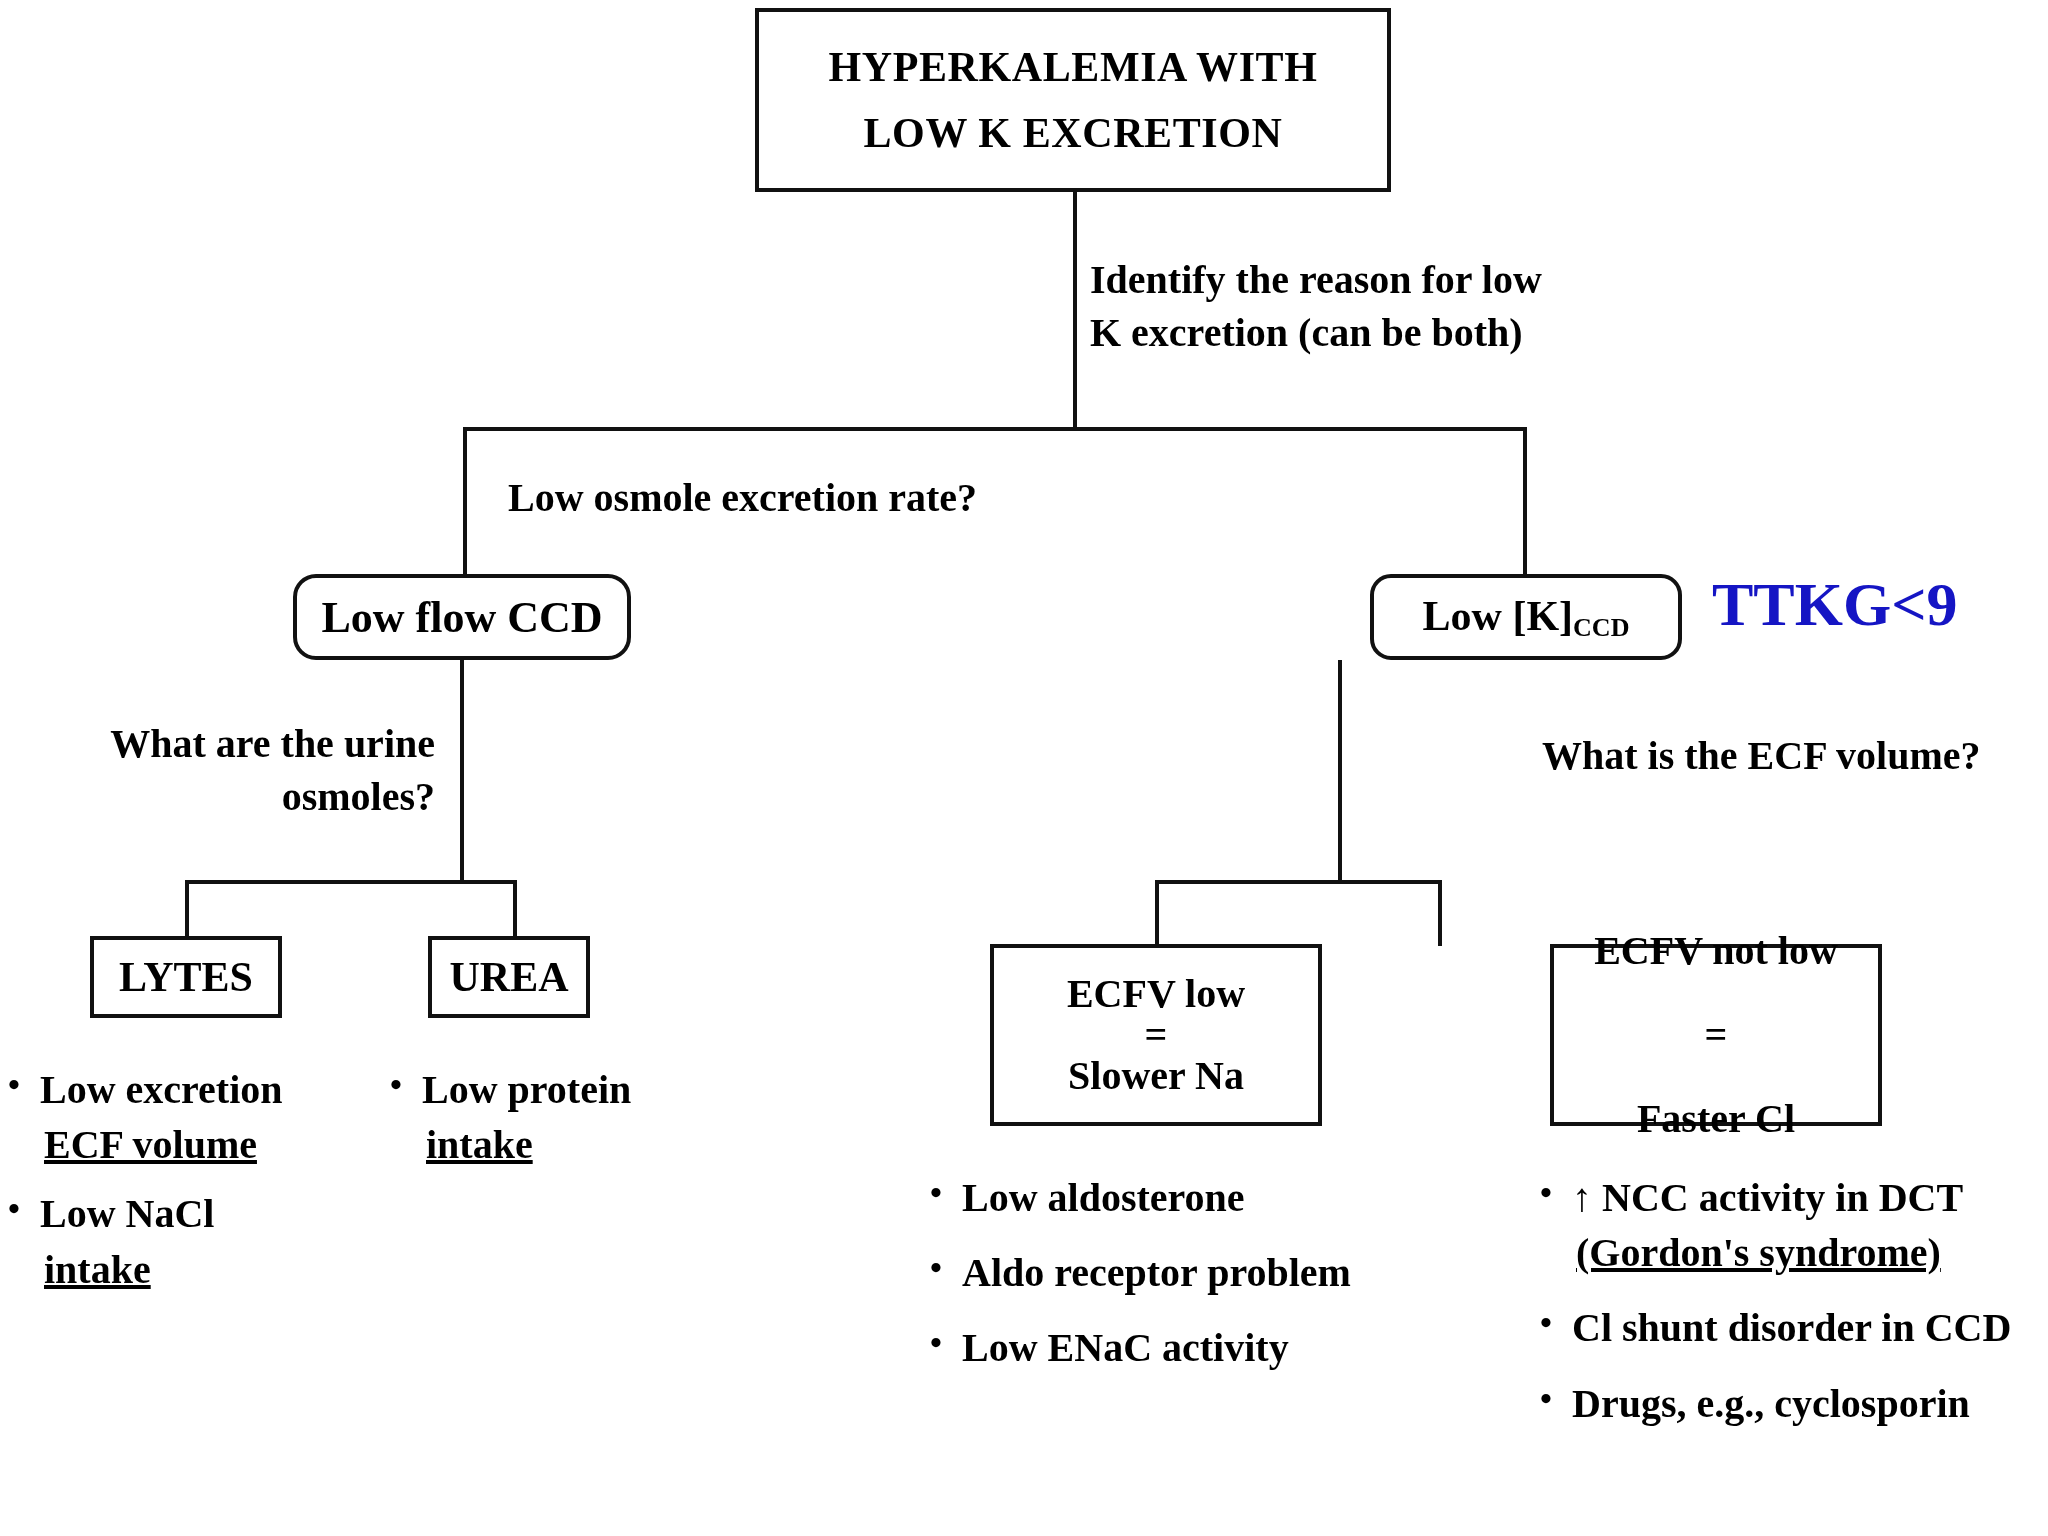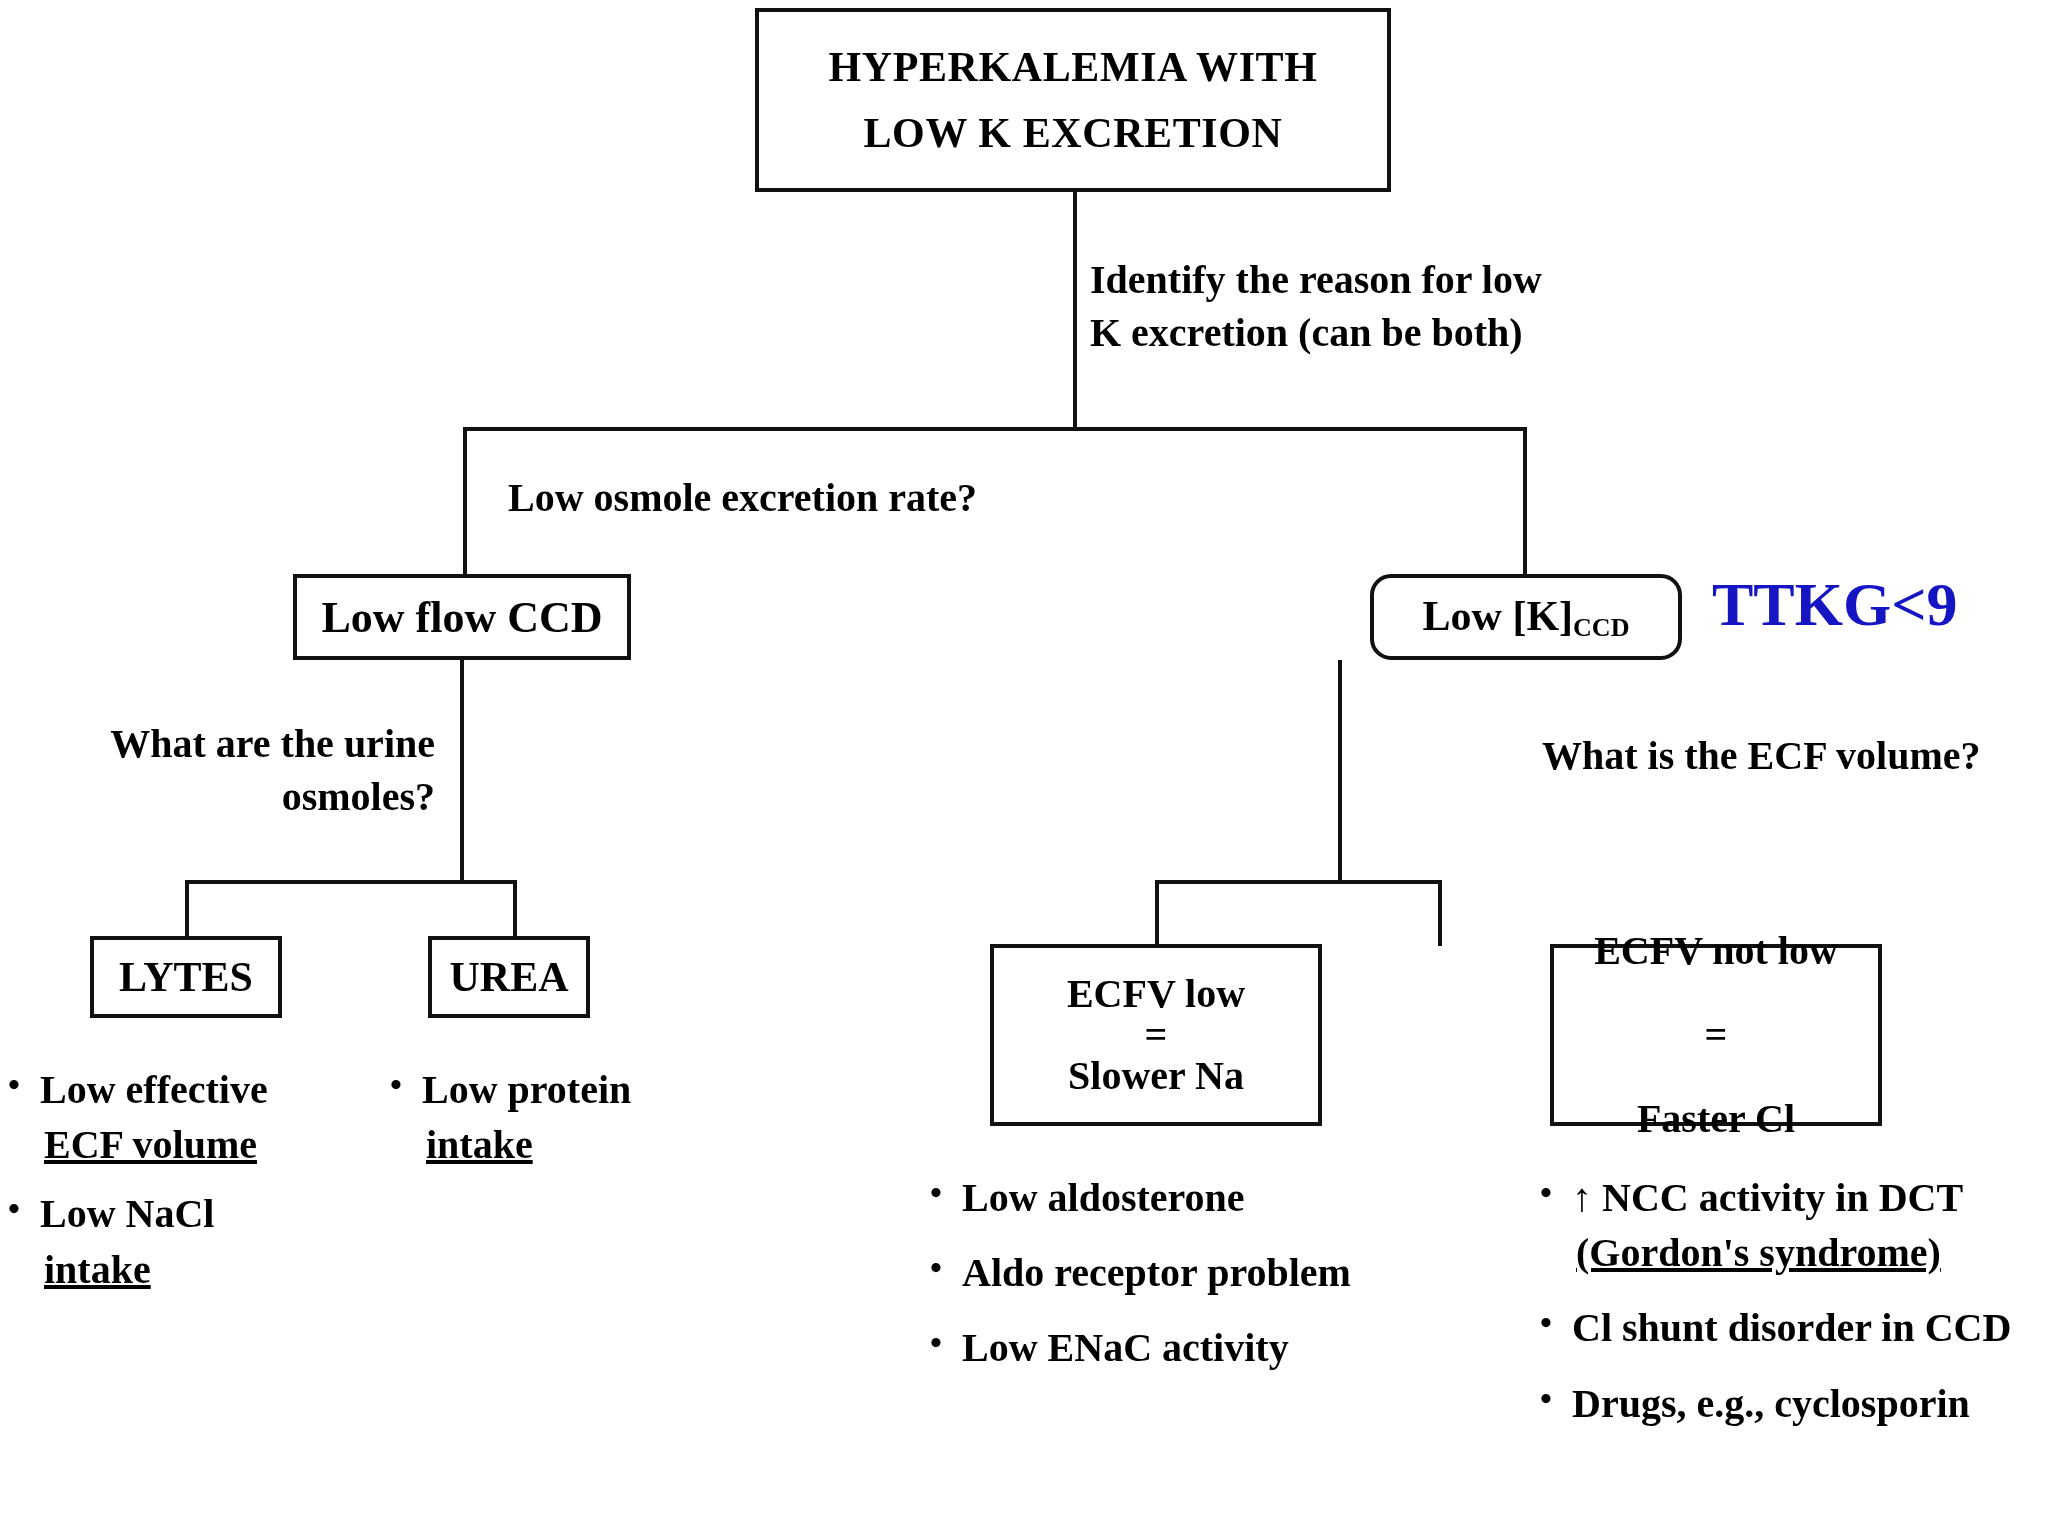--- a/index.html
+++ b/index.html
@@ -10,21 +10,21 @@
   
   .box{position:absolute;box-sizing:border-box;border:4px solid #111;
        background:#fff;display:flex;flex-direction:column;
        align-items:center;justify-content:center;text-align:center;
        font-weight:700;line-height:1.25;}
   .box .ln{display:block;white-space:nowrap;}
 
   #box-root{left:755px;top:4px;width:636px;height:184px;font-size:42px;letter-spacing:.6px;}
   #box-root .ln{margin:7px 0;}
 
-  #box-lowflow{left:293px;top:570px;width:338px;height:86px;font-size:44px;}
+  #box-lowflow{left:293px;top:570px;width:338px;height:86px;font-size:44px;border-radius:23px;}
   #box-lowk{left:1370px;top:570px;width:312px;height:86px;font-size:42px;border-radius:21px;}
   #box-lytes{left:90px;top:932px;width:192px;height:82px;font-size:42px;}
   #box-urea{left:428px;top:932px;width:162px;height:82px;font-size:42px;}
   #box-ecfvlow{left:990px;top:940px;width:332px;height:182px;font-size:40px;}
   #box-ecfvnotlow{left:1550px;top:940px;width:332px;height:182px;font-size:40px;gap:43px;}
   #box-ecfvlow .ln,#box-ecfvnotlow .ln{margin:1px 0;}
   .eq{font-size:40px;line-height:0.7;}
 
   
   .vline{position:absolute;width:4px;background:#111;}
@@ -91,21 +91,21 @@
   <div class="box" id="box-lytes">
     <span class="ln">LYTES</span>
   </div>
   <div class="box" id="box-urea">
     <span class="ln">UREA</span>
   </div>
 
   <div class="blist" id="bl-lytes">
     <div class="bitem">
       <span class="dot">•</span>
-      <span>Low effective</span>
+      <span>Low excretion</span>
       <span class="sub">ECF volume</span>
     </div>
     <div class="bitem">
       <span class="dot">•</span>
       <span>Low NaCl</span>
       <span class="sub">intake</span>
     </div>
   </div>
 
   <div class="blist" id="bl-urea">

